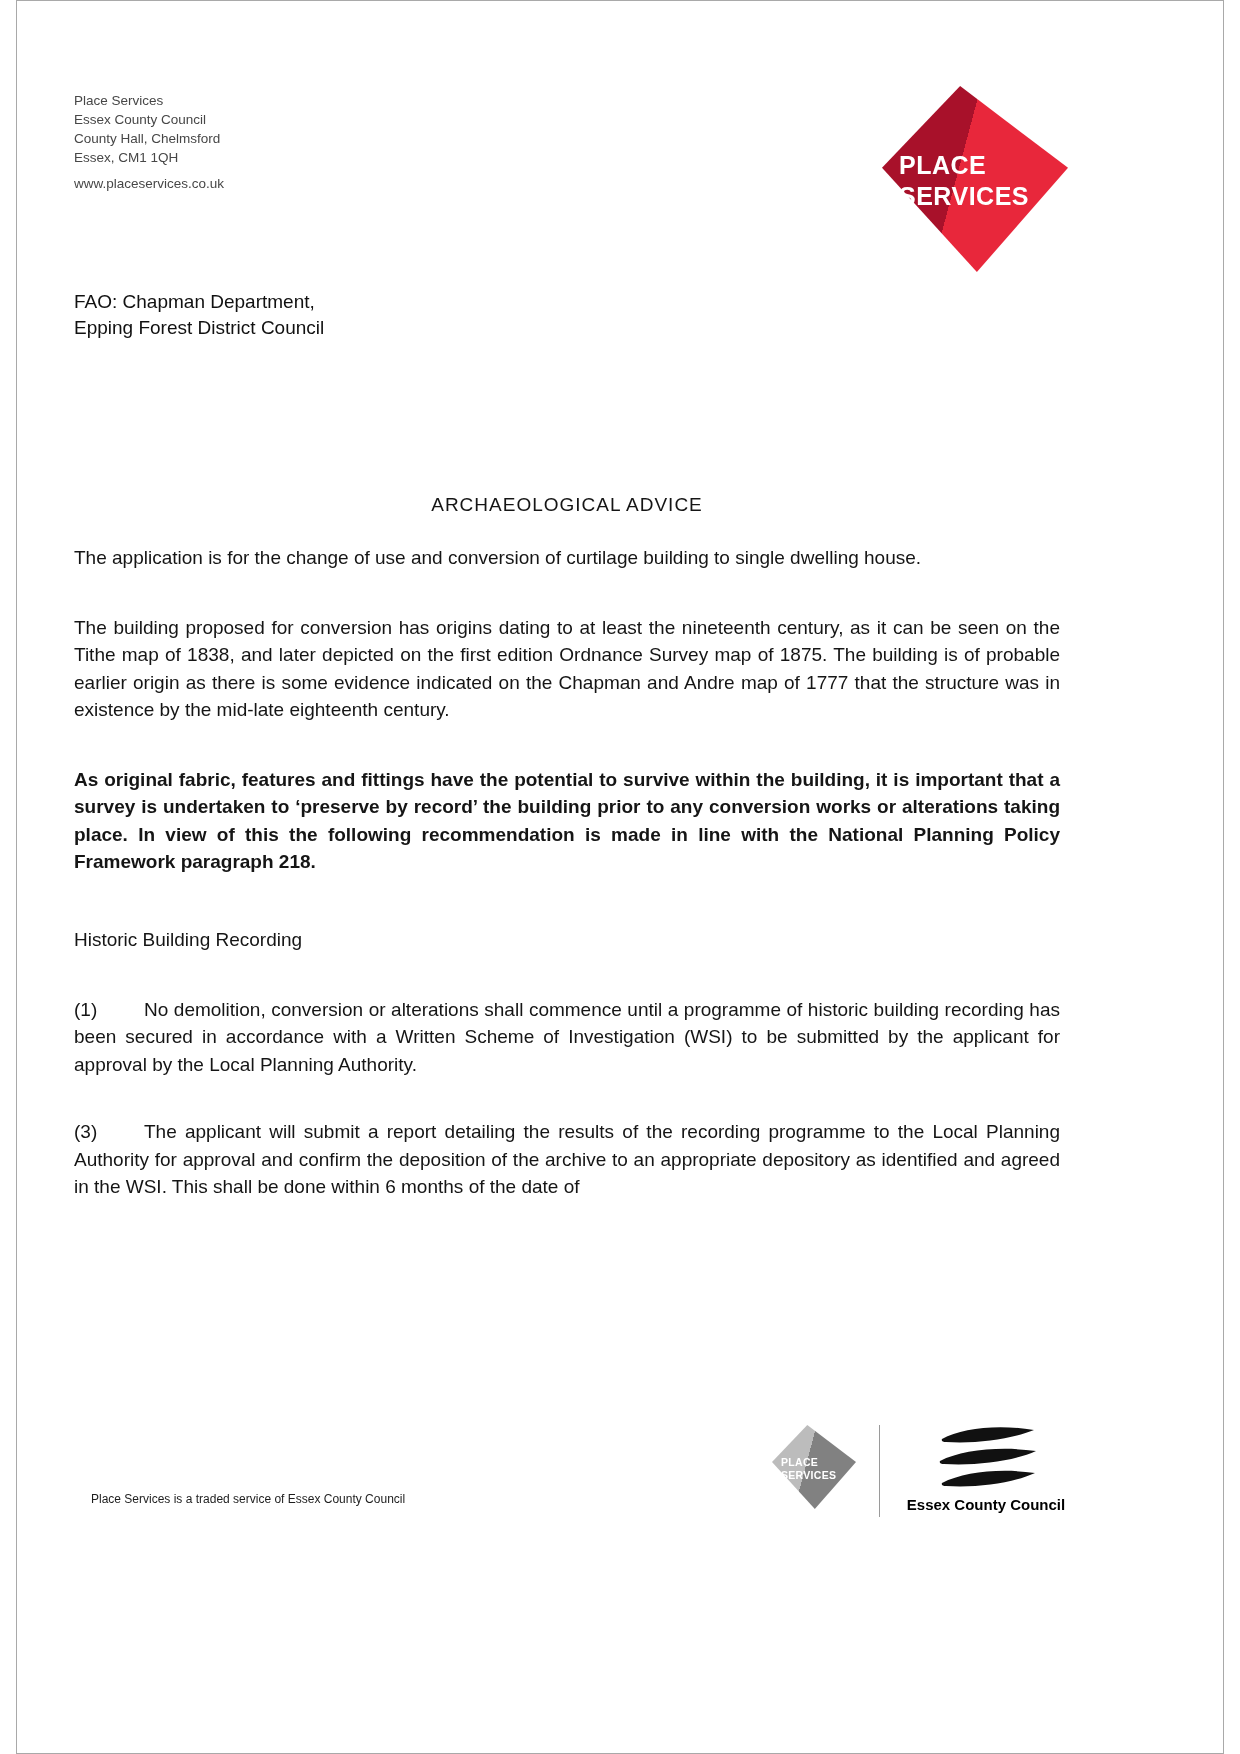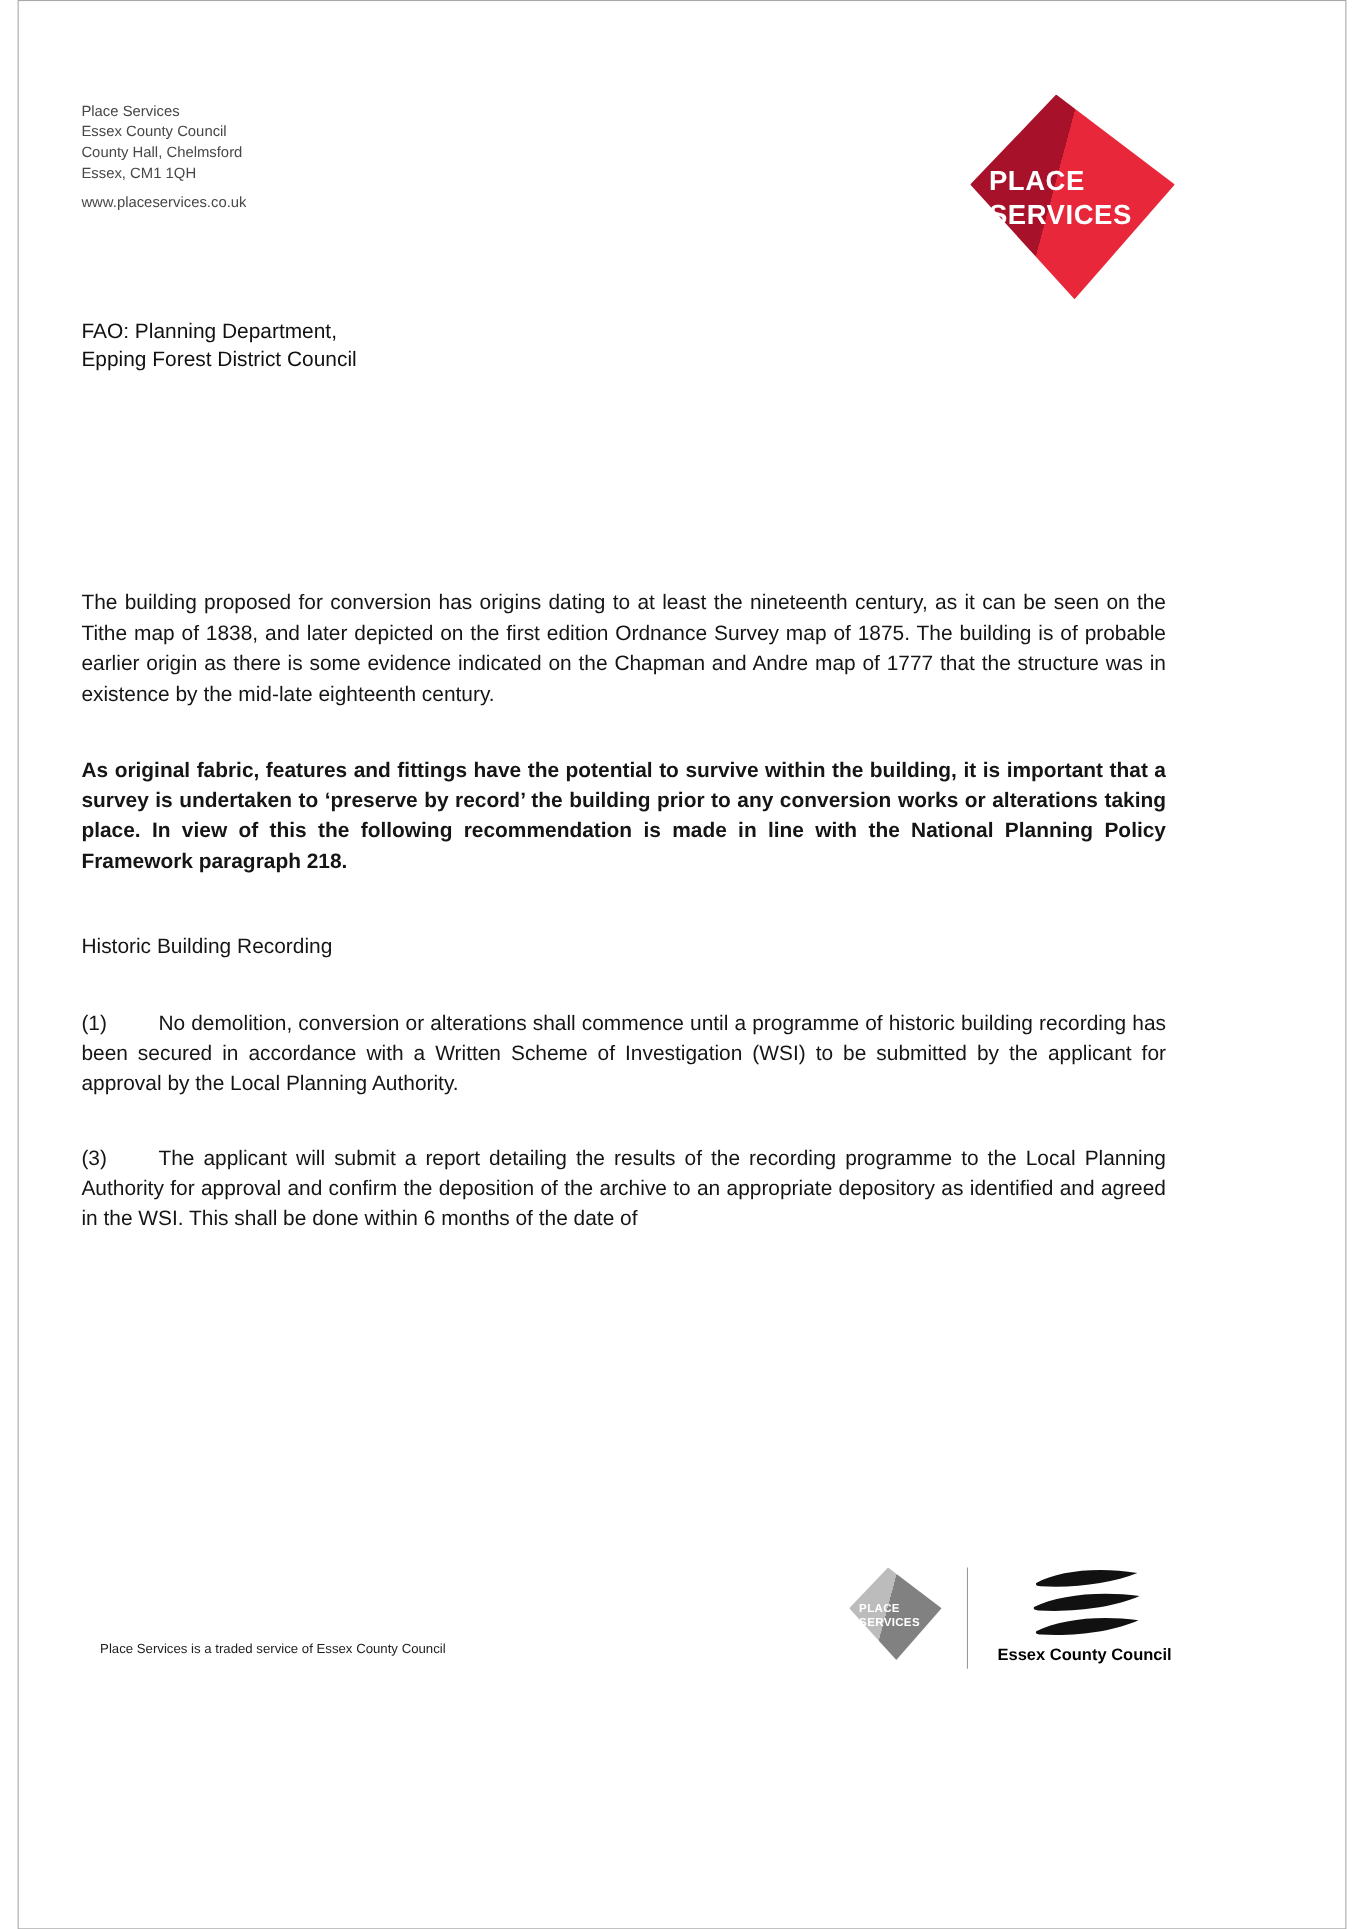--- a/index.html
+++ b/index.html
@@ -102,27 +102,29 @@
 
   <div class="logo">
     <div class="diamond"></div>
     <div class="logo-text">
       <span>PLACE</span>
       <span>SERVICES</span>
     </div>
   </div>
 
   <div class="recipient">
-    <div>FAO: Planning Department,</div>
+    <div>FAO: Chapman Department,</div>
     <div>Epping Forest District Council</div>
   </div>
 
 
   <div class="body-copy">
+    <div class="doc-title">ARCHAEOLOGICAL ADVICE</div>
 
+    <p class="para p1">The application is for the change of use and conversion of curtilage building to single dwelling house.</p>
     <p class="para p2">The building proposed for conversion has origins dating to at least the nineteenth century, as it can be seen on the Tithe map of 1838, and later depicted on the first edition Ordnance Survey map of 1875. The building is of probable earlier origin as there is some evidence indicated on the Chapman and Andre map of 1777 that the structure was in existence by the mid-late eighteenth century.</p>
     <p class="para p3">As original fabric, features and fittings have the potential to survive within the building, it is important that a survey is undertaken to ‘preserve by record’ the building prior to any conversion works or alterations taking place. In view of this the following recommendation is made in line with the National Planning Policy Framework paragraph 218.</p>
 
     <div class="section-heading">Historic Building Recording</div>
 
     <p class="cond c1">
       <span class="cond-num">(1)</span><span>No demolition, conversion or alterations shall commence until a programme of historic building recording has been secured in accordance with a Written Scheme of Investigation (WSI) to be submitted by the applicant for approval by the Local Planning Authority.</span>
     </p>
     <p class="cond c3">
       <span class="cond-num">(3)</span><span>The applicant will submit a report detailing the results of the recording programme to the Local Planning Authority for approval and confirm the deposition of the archive to an appropriate depository as identified and agreed in the WSI. This shall be done within 6 months of the date of</span>

